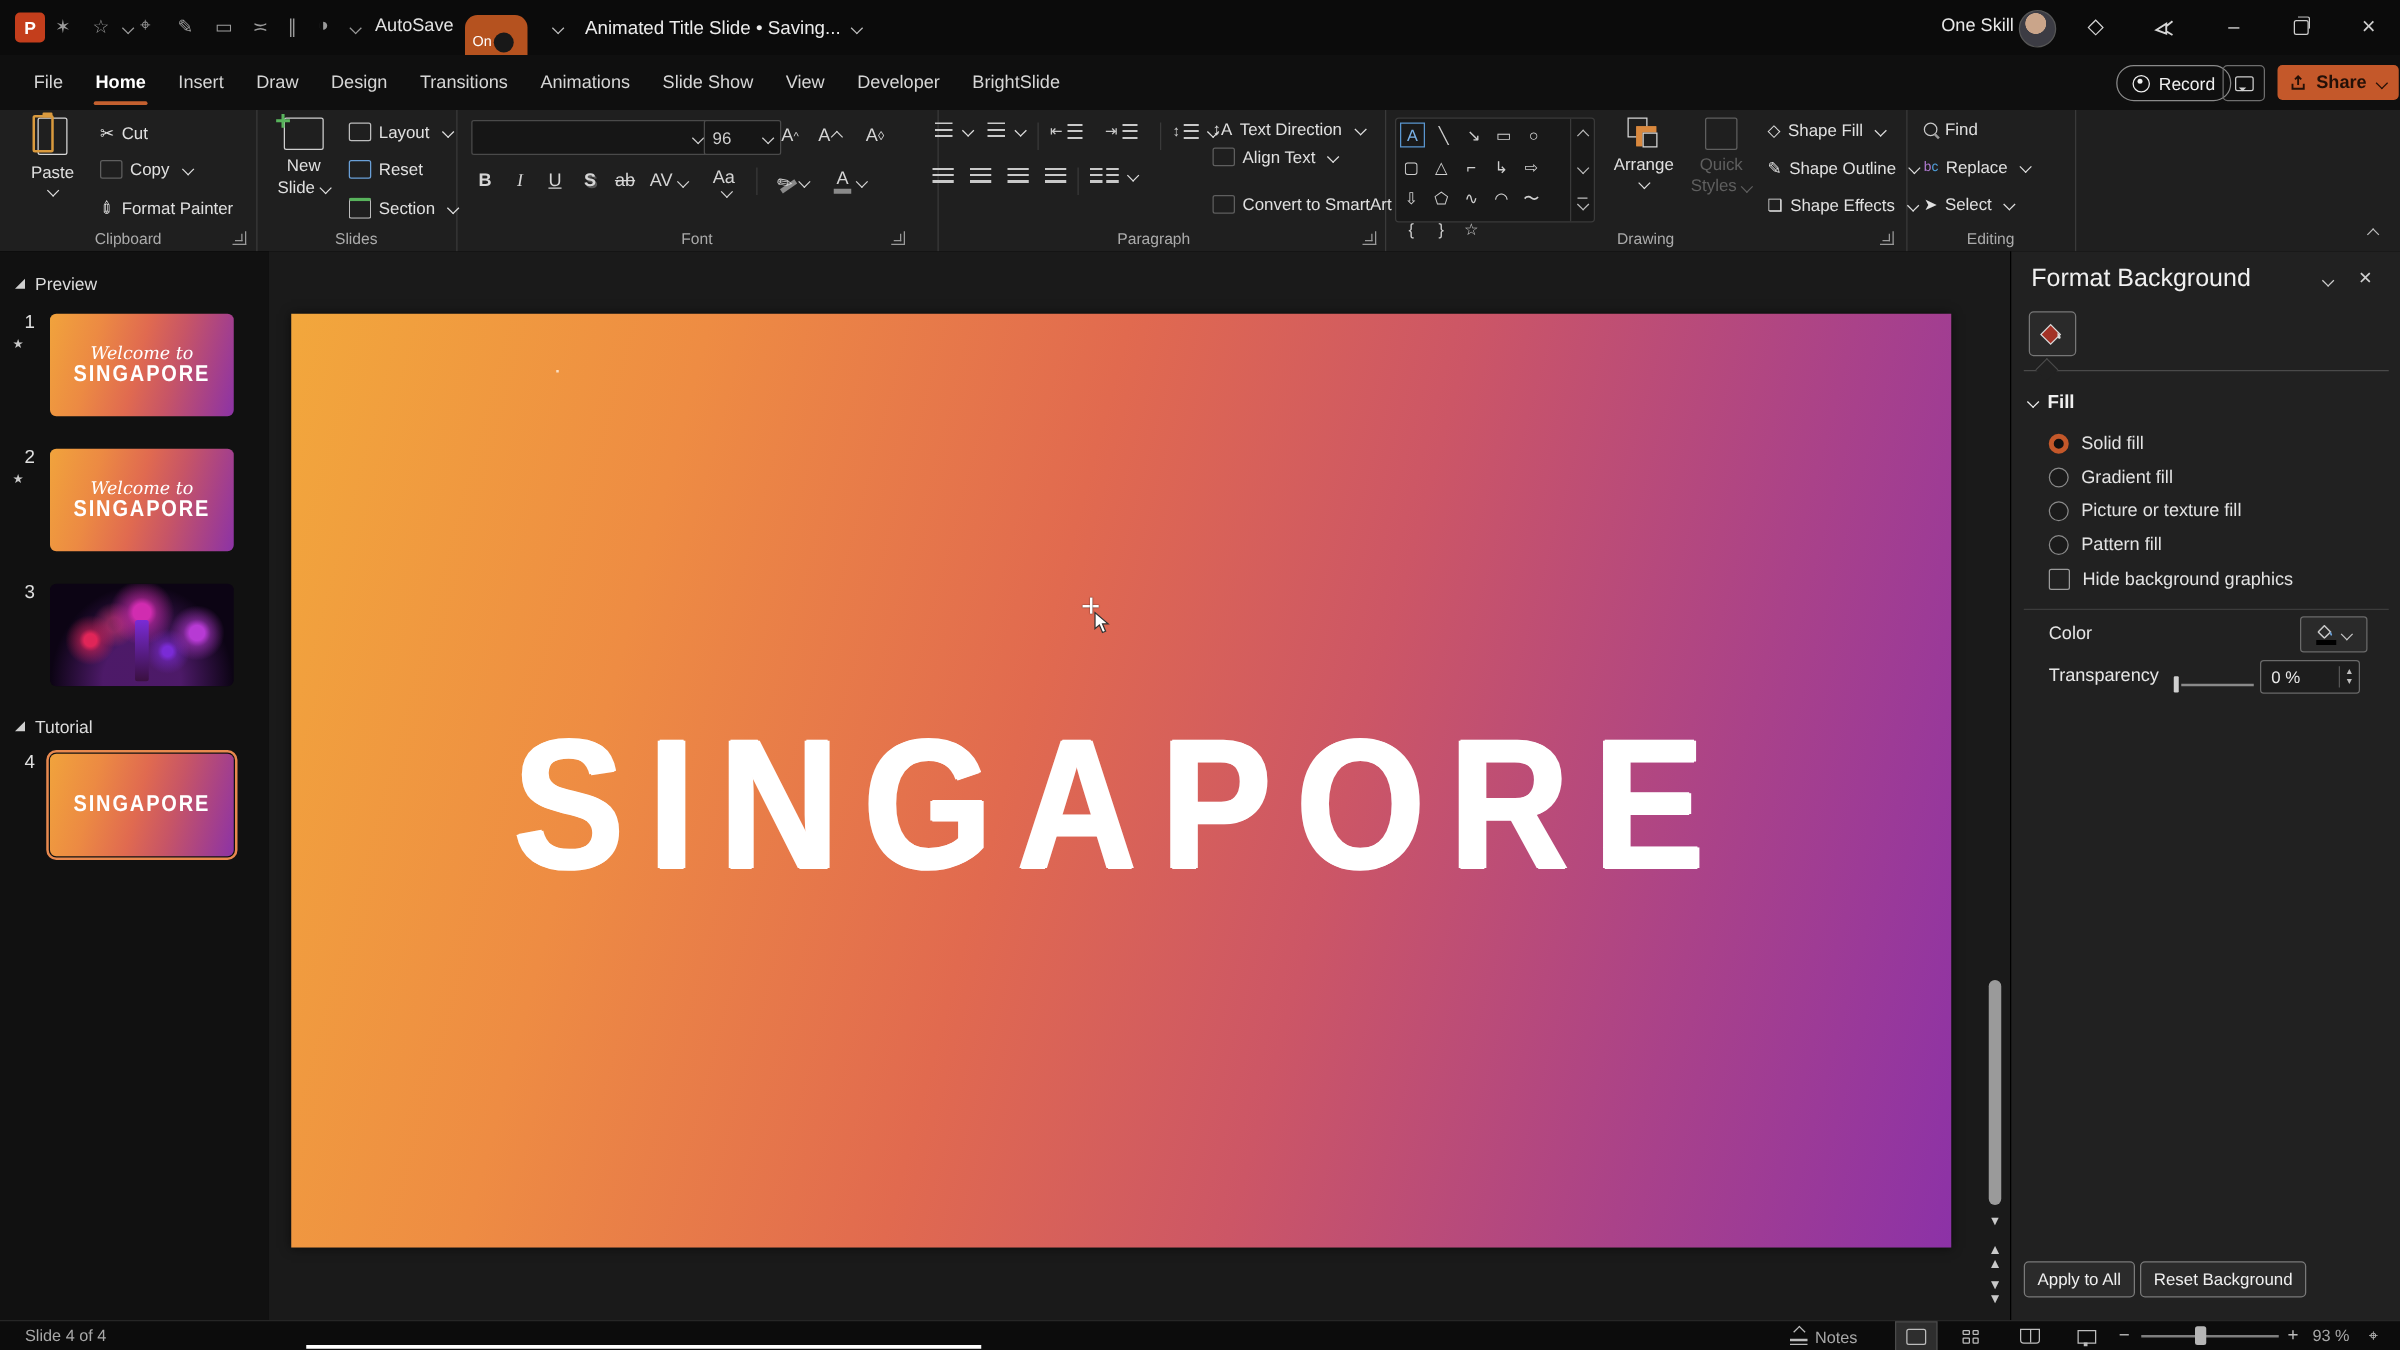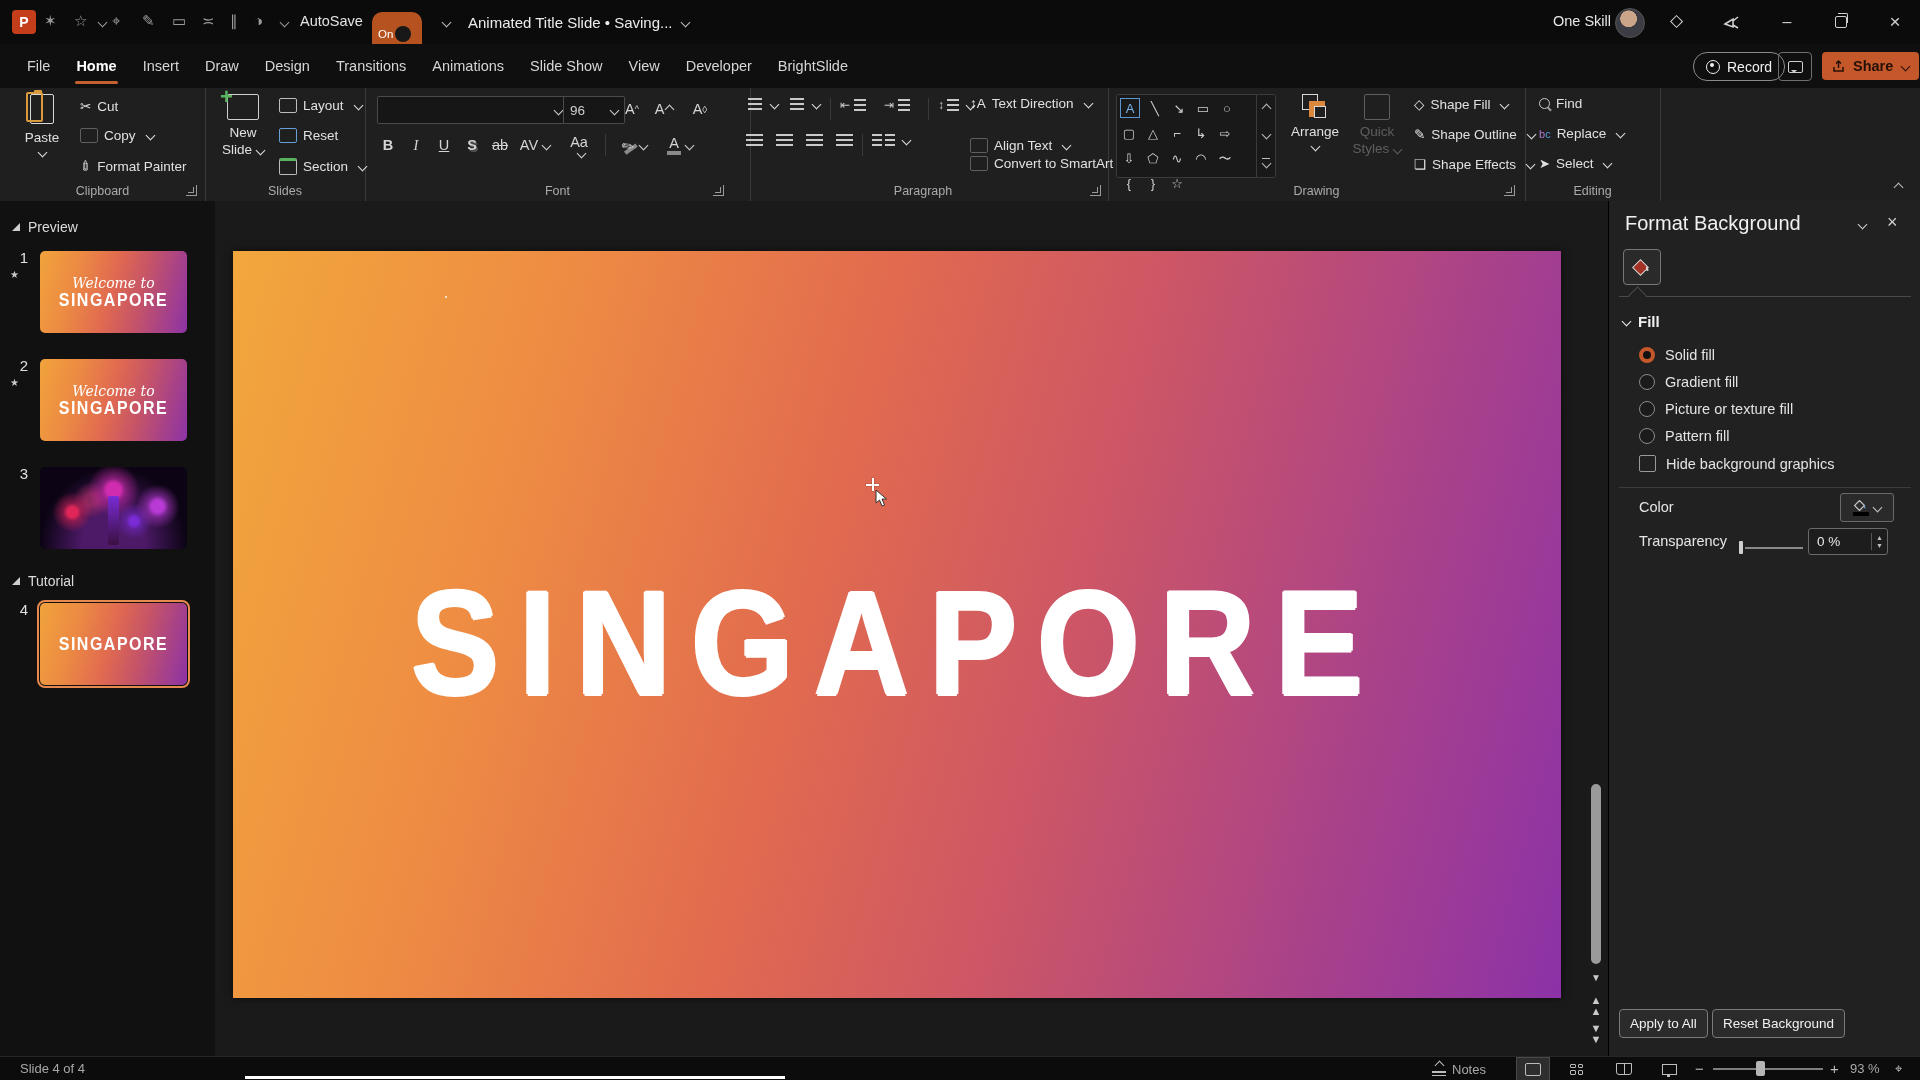--- a/index.html
+++ b/index.html
@@ -317,21 +317,21 @@
       <div class="srow" style="left:134px;top:46px;gap:3px;">
         <span class="lines" style="width:10px;"></span>
           <span class="lines" style="width:10px;"></span>
           <span class="chev"></span>
       </div>
       <div class="srow dim" style="left:232px;top:8px;">
         <span>↕A</span>
         <span>Text Direction</span>
           <span class="chev"></span>
       </div>
-      <div class="srow dim" style="left:232px;top:50px;">
+      <div class="srow dim" style="left:232px;top:30px;">
         <span class="mini-ico" style="border-color:#5f5f5f;"></span>
         <span>Align Text</span>
           <span class="chev"></span>
       </div>
       <div class="srow dim" style="left:232px;top:68px;">
         <span class="mini-ico" style="border-color:#5f5f5f;"></span>
         <span>Convert to SmartArt</span>
           <span class="chev"></span>
       </div>
       <span class="glabel">Paragraph</span>

